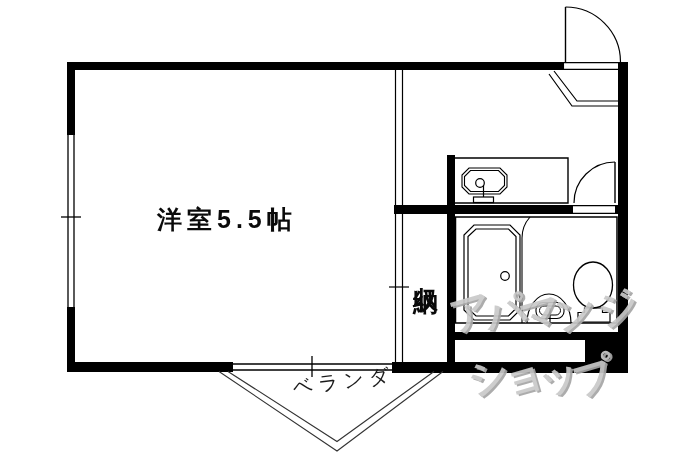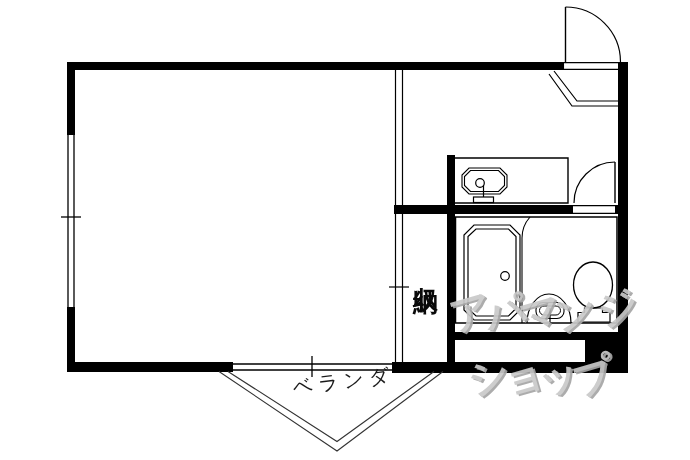--- a/index.html
+++ b/index.html
@@ -124,20 +124,21 @@
       <path d="M578,322 V312.5 H584.5 V308 H602.5 V312.5 H610 V322 Z" stroke-width="1.2"></path>
       <ellipse cx="593" cy="285" rx="19.5" ry="23" stroke-width="1.3"></ellipse>
     </g>
 
     <g stroke="#333" stroke-width="1.1" fill="none">
       <path d="M219,371.5 L337,451 L443,371.5"></path>
       <path d="M228,371.5 L337,441.5 L434,371.5"></path>
     </g>
   </svg>
 
+  <div class="label room-label">洋室5.5帖</div>
 
   <div class="label closet-label">収納</div>
 
   <div class="label veranda-label">ベランダ</div>
 
   <div class="watermark wm-line1"><span class="rch" style="transform: rotate(-16deg);">ア</span><span class="rch" style="transform: rotate(-16deg);">パ</span><span class="rch" style="transform: rotate(-16deg);">マ</span><span class="rch" style="transform: rotate(-16deg);">ン</span></div>
   <div class="watermark wm-line2"><span class="rch" style="transform: rotate(-16deg);">シ</span><span class="rch" style="transform: rotate(-16deg);">ョ</span><span class="rch" style="transform: rotate(-16deg);">ッ</span><span class="rch" style="transform: rotate(-16deg);">プ</span></div>
   <div class="watermark wm-frag"><span class="rch" style="transform: rotate(-16deg);">ジ</span></div>
 
 </div>

